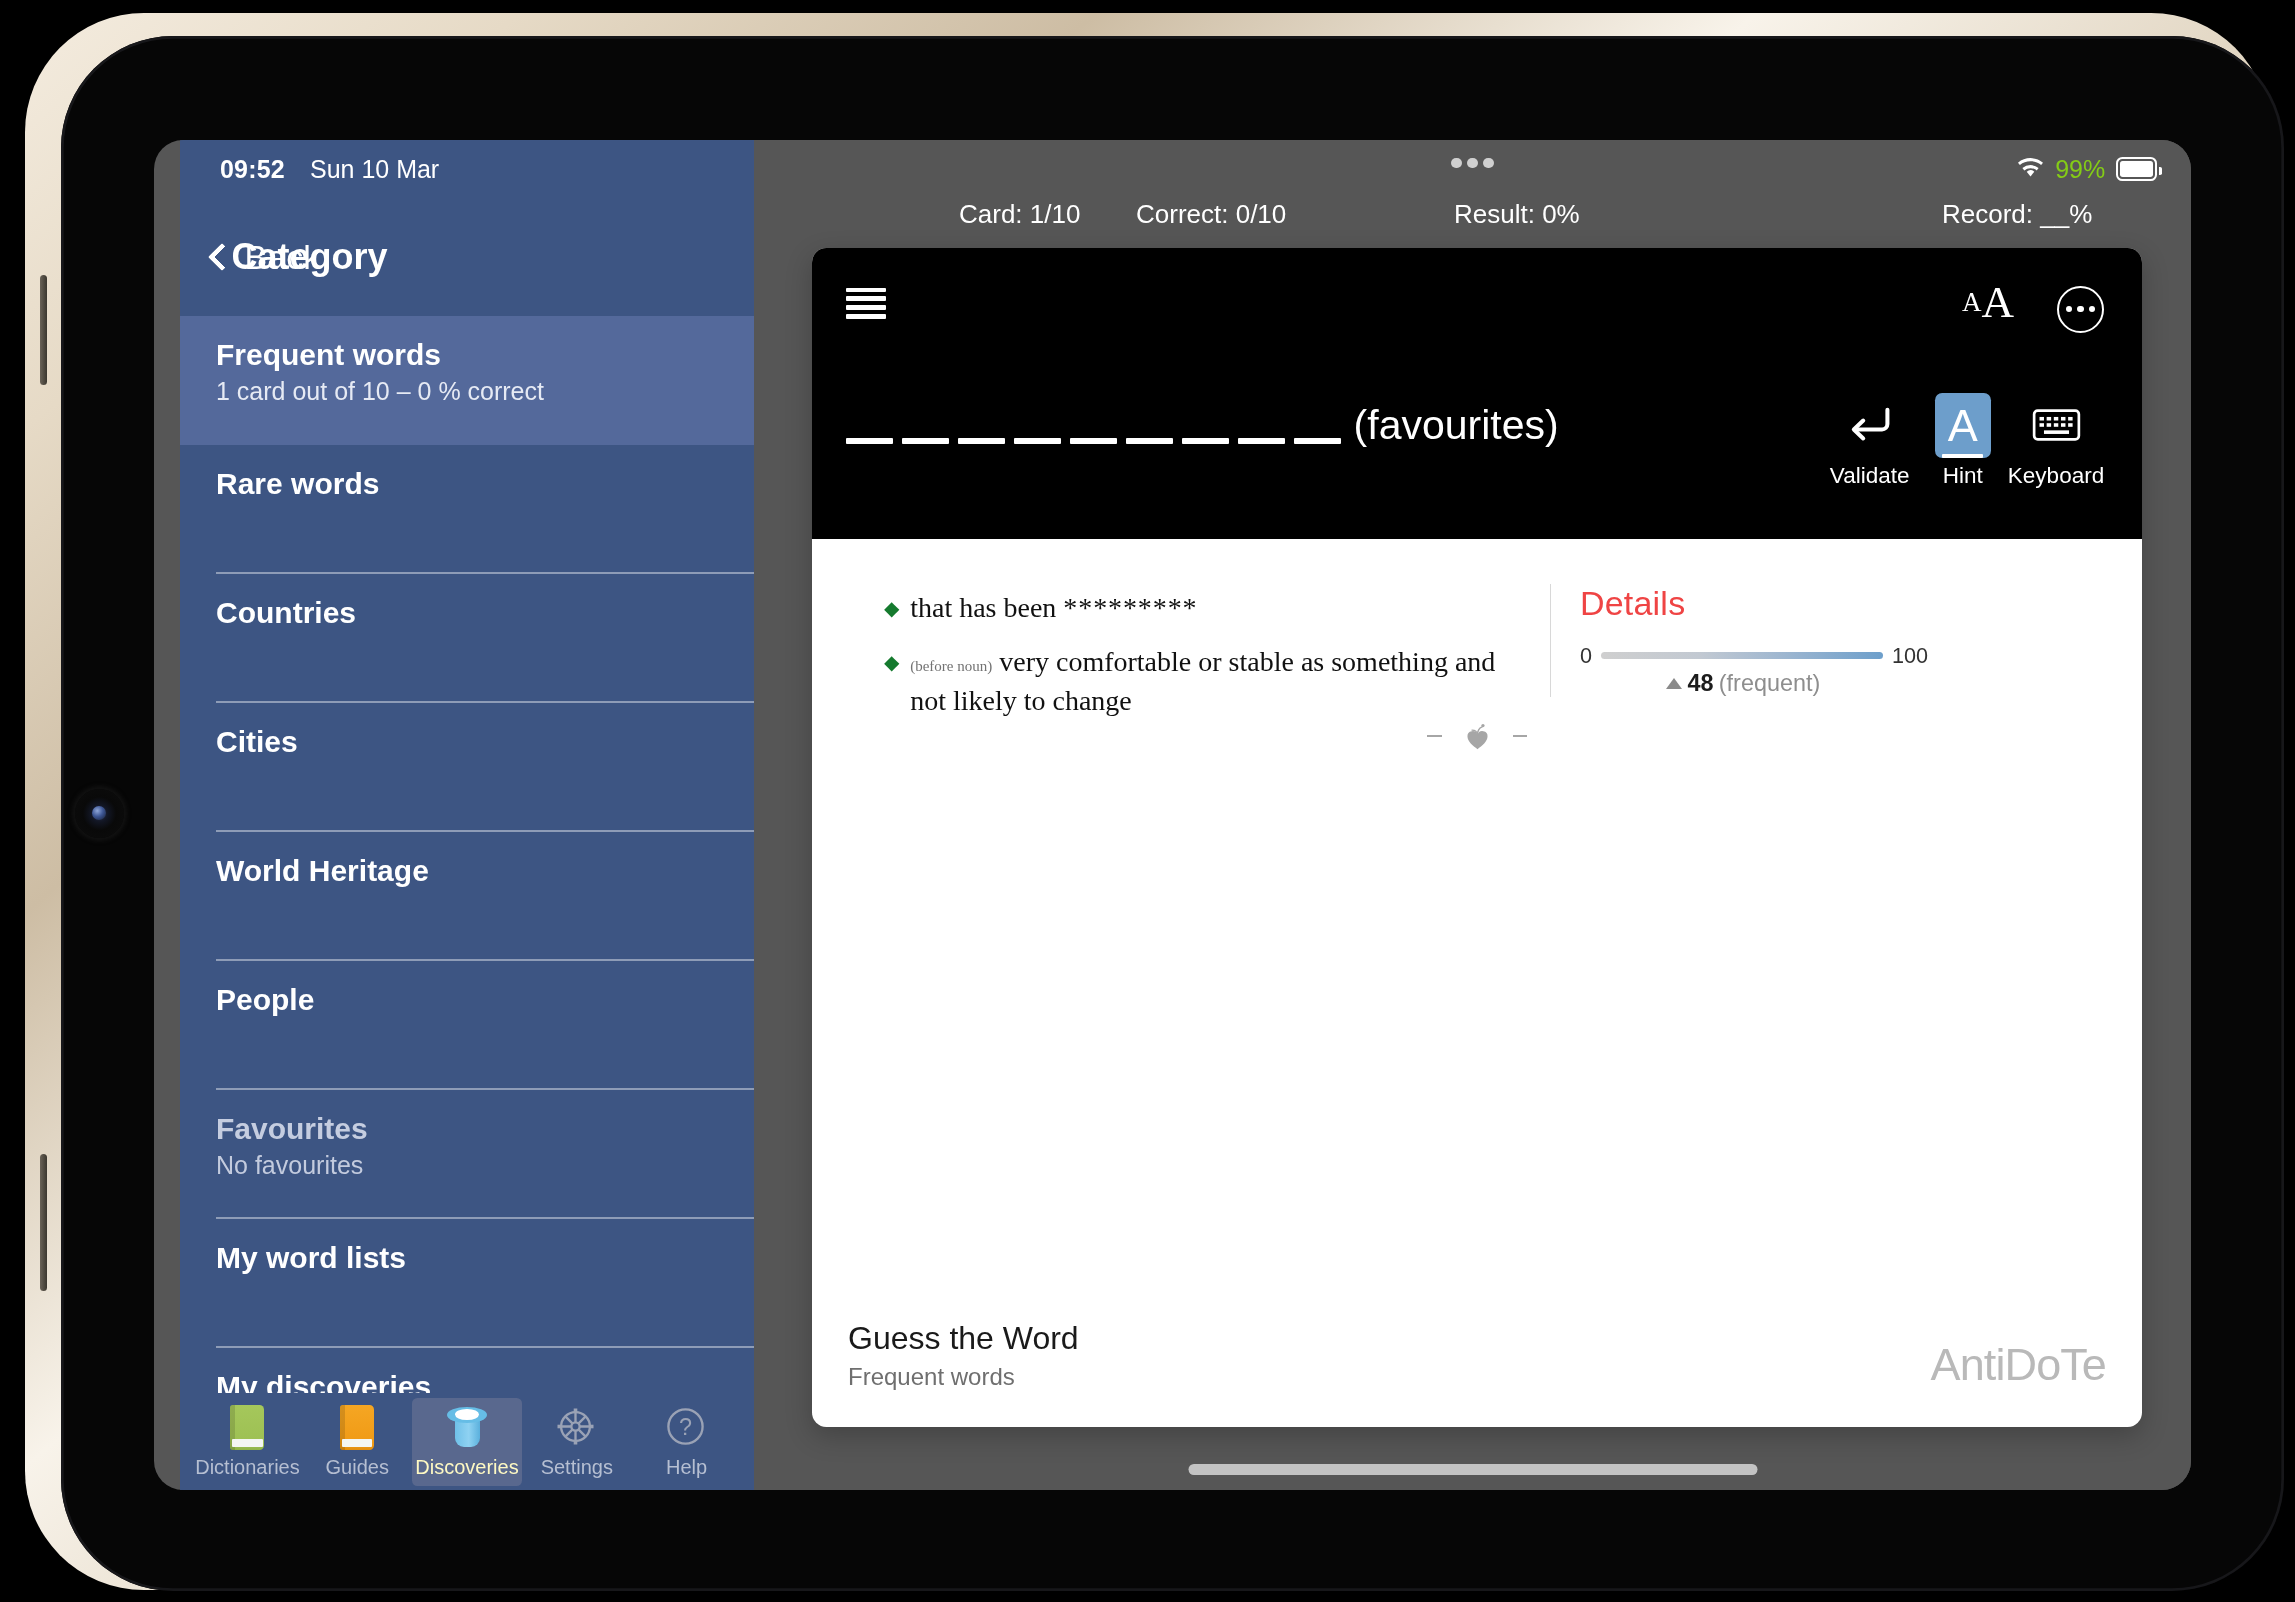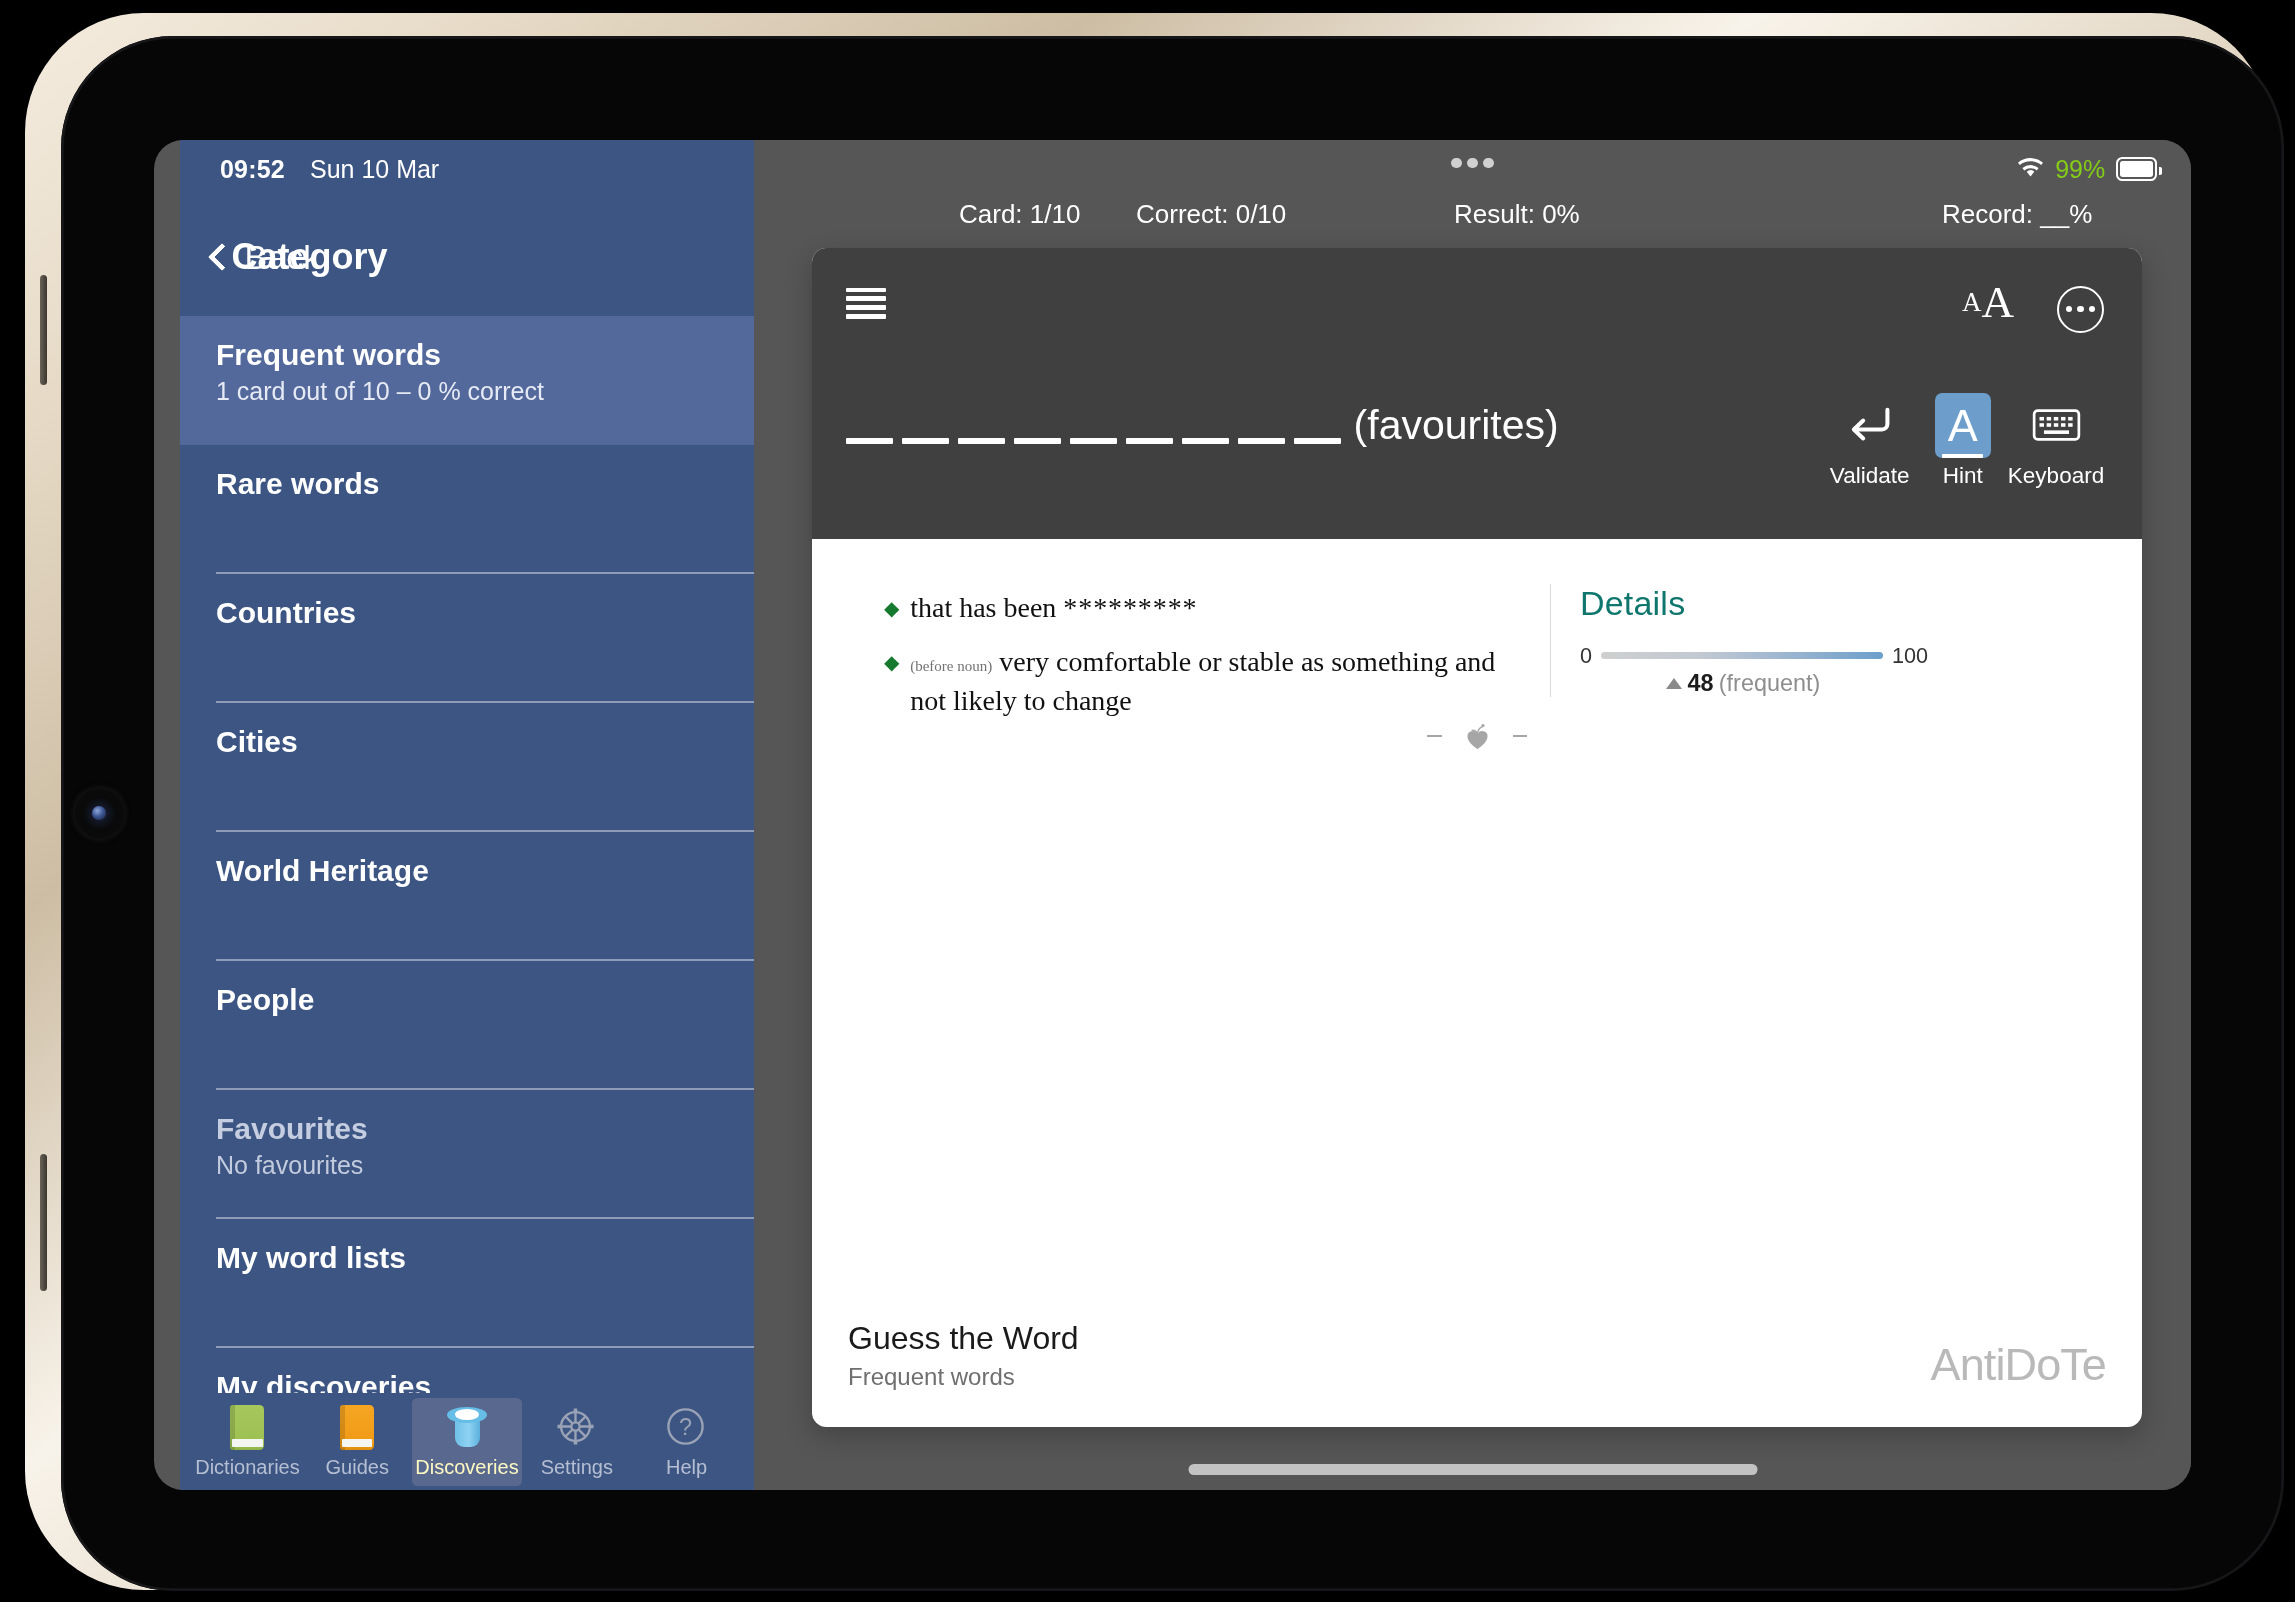--- a/index.html
+++ b/index.html
@@ -229,21 +229,21 @@
     position: absolute;
     left: 58px; top: 108px;
     width: 1330px; height: 1179px;
     background: #ffffff;
     border-radius: 14.4px;
     overflow: hidden;
     box-shadow: 0 9px 27px rgba(0,0,0,.22);
   }
   #card-header {
     height: 291px;
-    background: #404040;
+    background: #000000;
     position: relative;
   }
   #burger {
     position: absolute; left: 34px; top: 40px;
     width: 40px; height: 31px;
     display: flex; flex-direction: column; justify-content: space-between;
   }
   #burger span { display:block; height: 4.5px; background:#ffffff; border-radius: 0.9px; }
   #font-size-btn {
     position: absolute; right: 128px; top: 32px;
@@ -306,21 +306,21 @@
   .bullet { color:#157a2e; font-size: 20px; line-height: 1.9; flex: none; }
   .def-text { font-size: 28px; color: #111111; line-height: 1.38; }
   .def-text .grey { color: #737373; font-size: 15px; }
   .def-text .stars { letter-spacing: 0.9px; }
 
   #details-panel {
     position: absolute; left: 738px; top: 45px; width: 378px;
     padding-left: 29px;
     border-left: 1.8px solid #d8d8d8;
   }
-  #details-title { font-size: 34px; font-weight: 400; color: #0f766e; letter-spacing: 0.2px;}
+  #details-title { font-size: 34px; font-weight: 400; color: #ef4444; letter-spacing: 0.2px;}
   #freq-row { margin-top: 20px; display:flex; align-items:center; gap:9px; }
   #freq-min, #freq-max { font-size: 21.6px; color: #333; }
   #freq-bar {
     flex: 1; height: 7.2px; border-radius: 3.6px;
     background: linear-gradient(90deg,#cfcfcf 0%,#c2c9d2 35%,#9db6d0 65%,#6d9fcb 100%);
   }
   #freq-marker {
     margin-left: 86px; margin-top: 1.8px;
     display:flex; align-items:center; gap:5.4px;
   }

